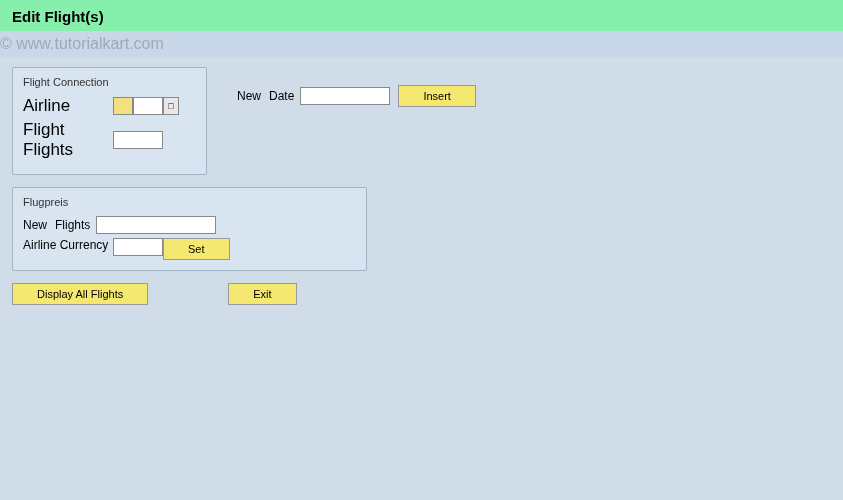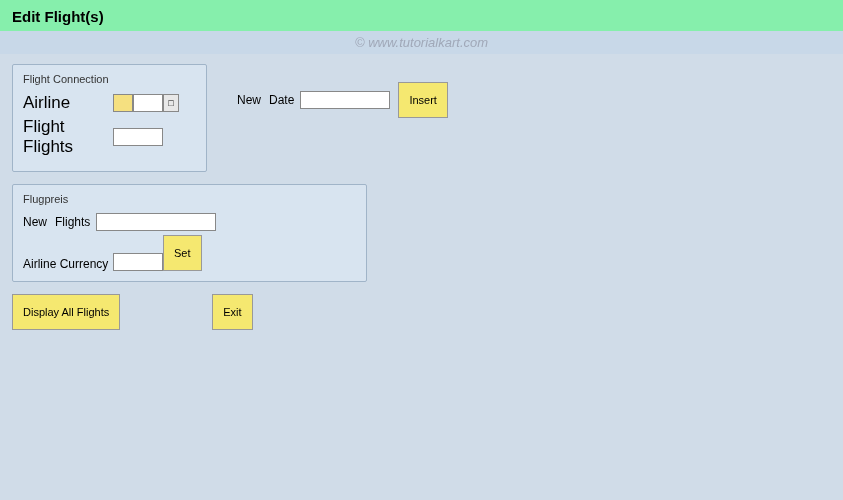--- a/index.html
+++ b/index.html
@@ -23,25 +23,23 @@
     }
 
     .title-bar h1 {
       font-size: 15px;
       font-weight: bold;
       color: #000;
     }
 
     .watermark-bar {
       background-color: #c8d8e8;
-      text-align: center;
       padding: 4px 0;
       color: #a0a8b8;
-      font-size: 13px;
-      font-style: italic;
+      font-size: 16px;
     }
 
     .main-content {
       padding: 10px 12px;
     }
 
     .panel {
       background-color: #d8e4f0;
       border: 1px solid #a0b4c8;
       border-radius: 2px;
@@ -143,24 +141,24 @@
       border: 1px solid #888;
       background-color: #fff;
       height: 18px;
       font-size: 11px;
       margin-right: 8px;
     }
 
     .sap-button {
       background-color: #f5e870;
       border: 1px solid #999;
-      padding: 2px 10px;
+      padding: 2px 24px;
       font-size: 11px;
       cursor: pointer;
-      height: 36px;
+      height: 22px;
     }
 
     .top-section {
       display: flex;
       align-items: flex-start;
     }
 
     .flugpreis-panel {
       width: 355px;
     }
@@ -174,28 +172,28 @@
     }
 
     .flugpreis-new-row {
       display: flex;
       align-items: center;
       margin-bottom: 4px;
     }
 
     .set-btn-row {
       display: flex;
-      align-items: flex-end;
+      align-items: flex-start;
     }
 
     .bottom-buttons {
       display: flex;
       align-items: center;
       margin-top: 10px;
-      gap: 12px;
+      gap: 0;
     }
 
     .display-btn {
       margin-right: 80px;
     }
   </style>
 </head>
 <body>
 
 <div class="title-bar">

